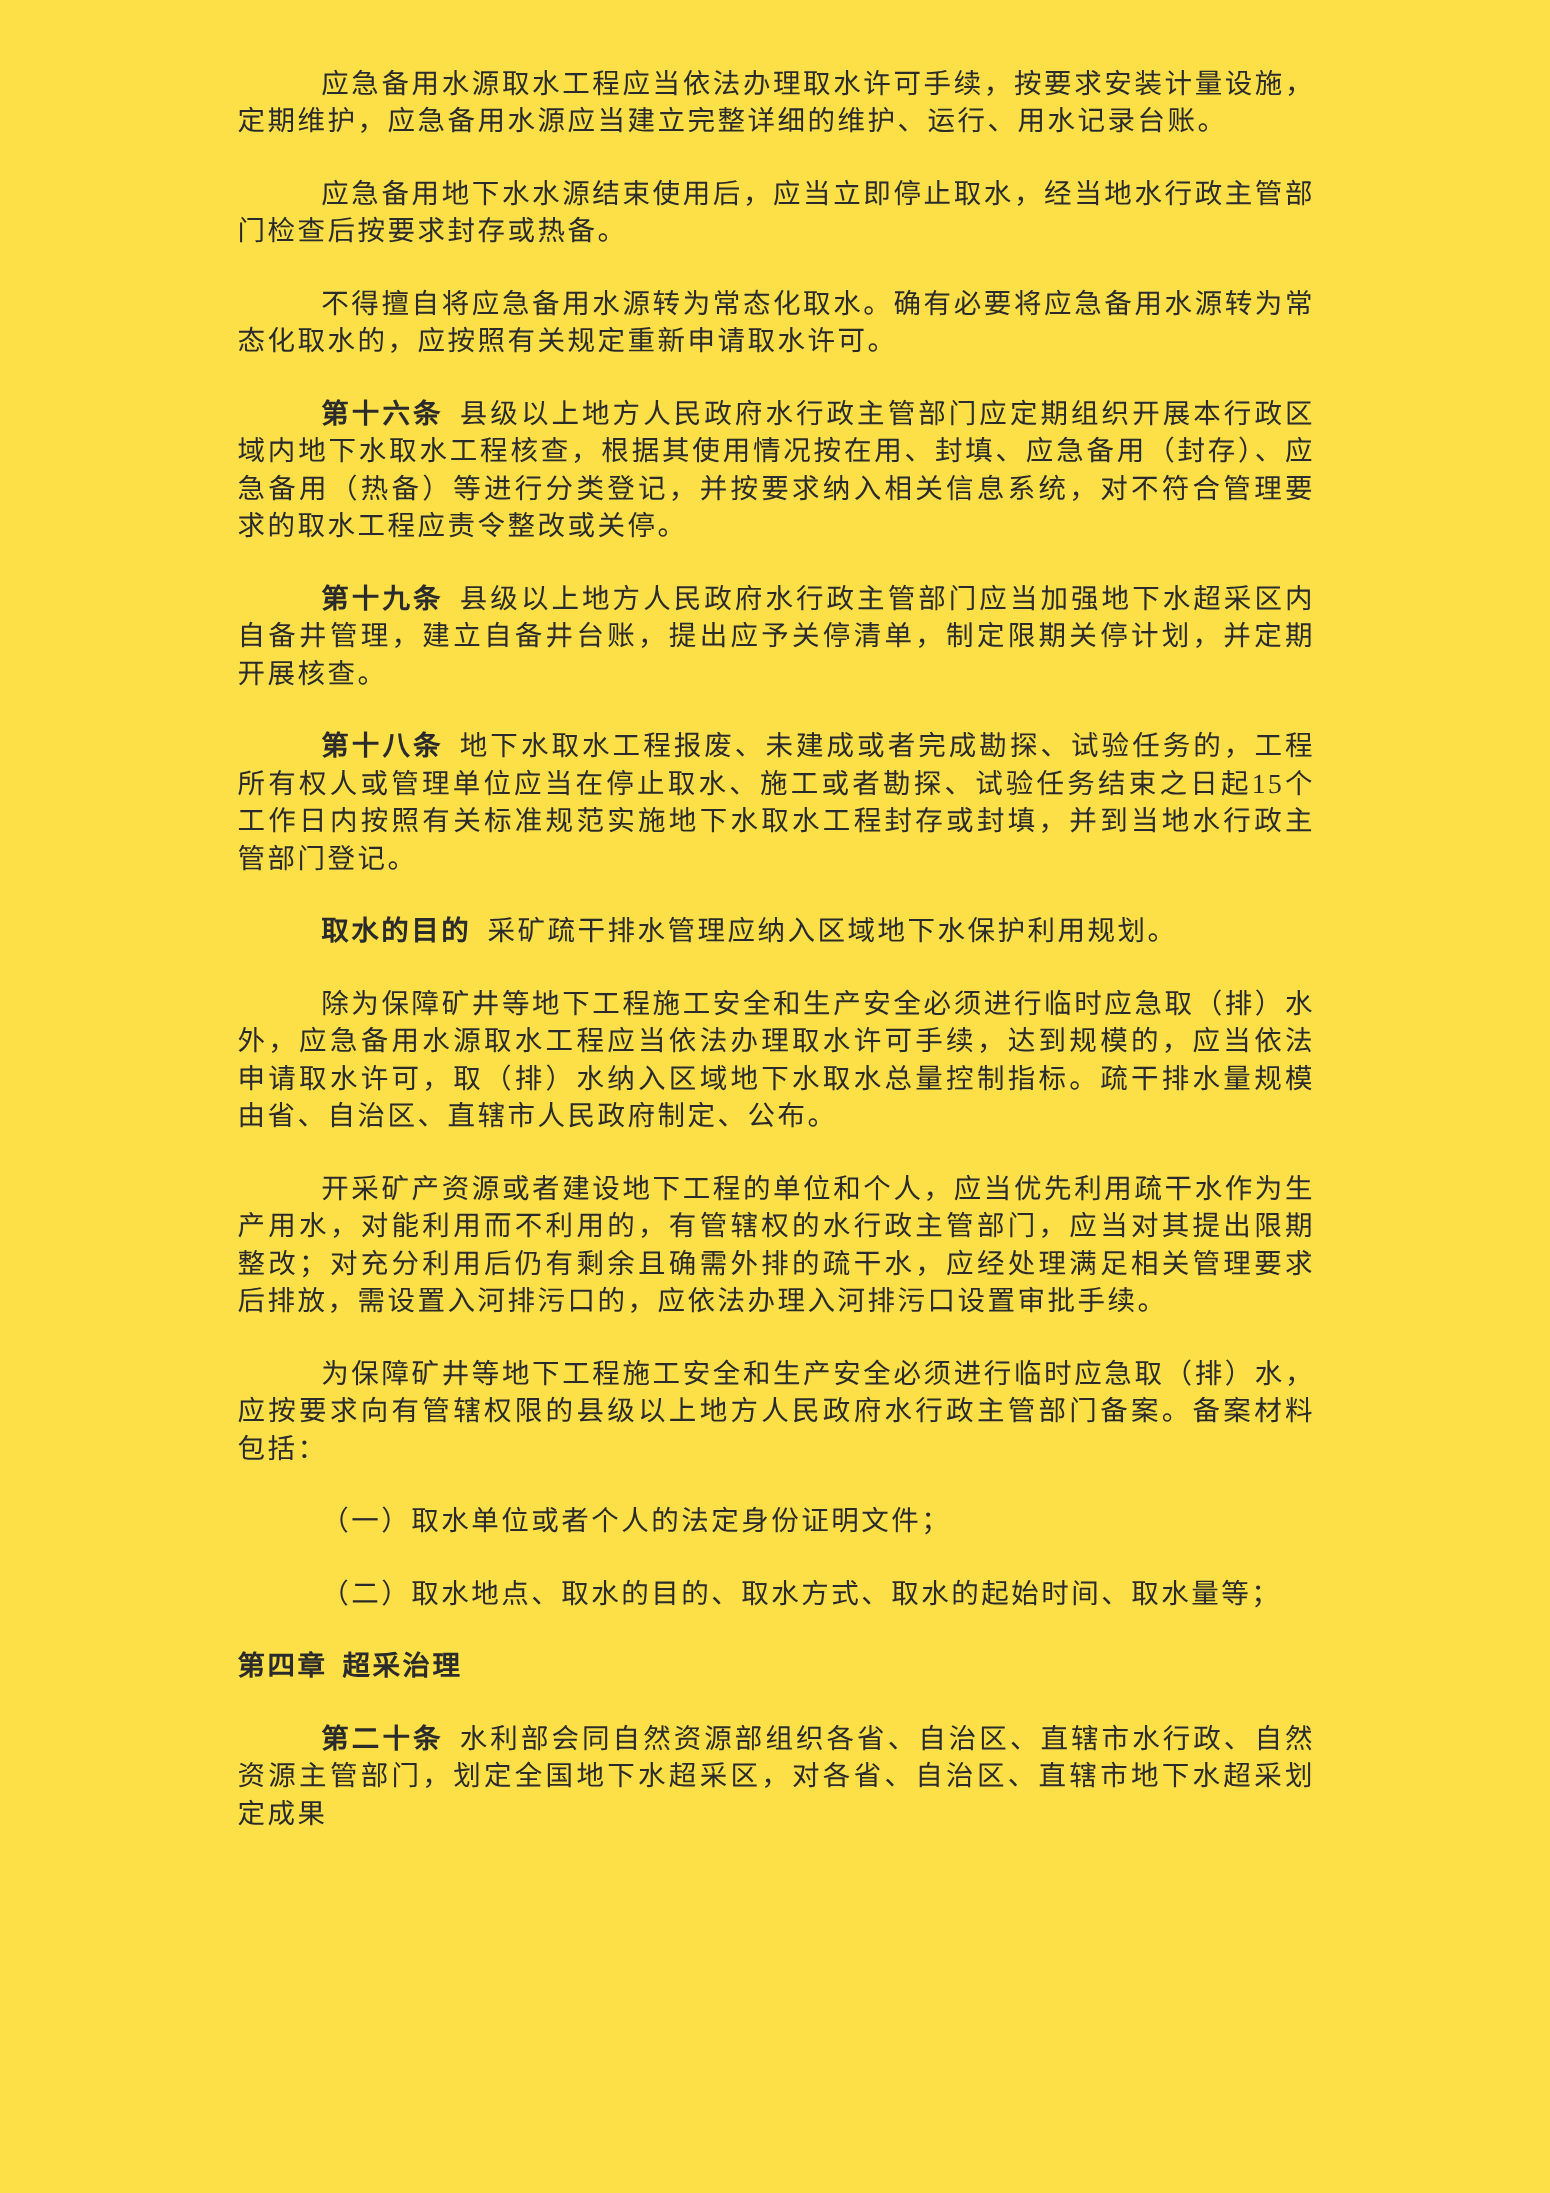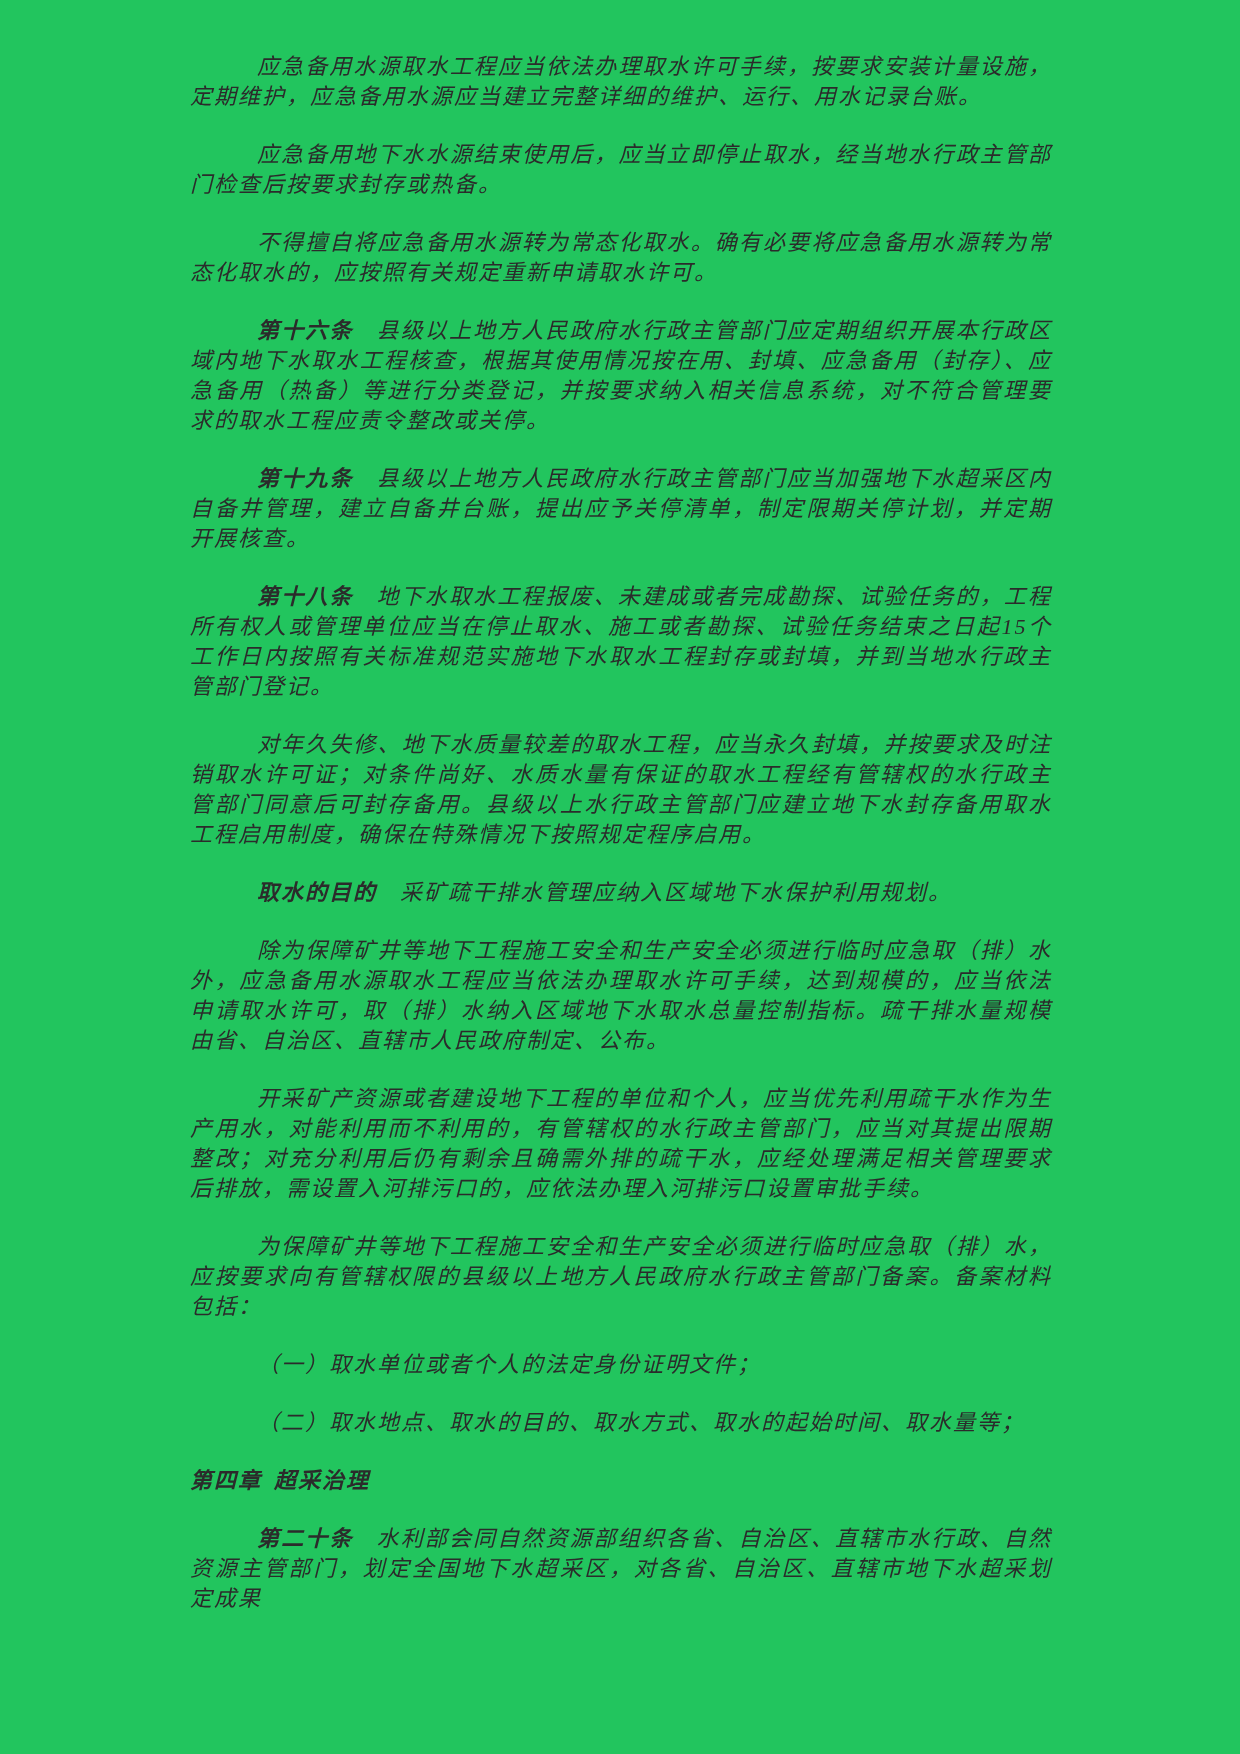--- a/index.html
+++ b/index.html
@@ -4,44 +4,43 @@
 <style>
   html, body {
     margin: 0;
     padding: 0;
     background: #ffffff;
   }
   .page {
     position: relative;
     width: 1240px;
     height: 1754px;
-    background: #22c55e;
+    background: #fde047;
     overflow: hidden;
     font-family: "Liberation Serif", "DejaVu Serif", serif;
-    font-style: italic;
   }
   .content {
     position: absolute;
     left: 190px;
     top: 52px;
     width: 862px;
   }
   .para {
     margin: 0 0 28px 0;
     font-size: 22px;
     line-height: 30px;
     letter-spacing: 2px;
     color: #2b2b2b;
     text-indent: 67px;
     text-align: justify;
     font-weight: 400;
   }
   .para .label {
     font-weight: 700;
-    margin-right: 23px;
+    margin-right: 13px;
   }
   .chapter {
     margin: 0 0 28px 0;
     font-size: 22px;
     line-height: 30px;
     letter-spacing: 2px;
     color: #2b2b2b;
     text-indent: 0;
     text-align: left;
     font-weight: 700;
@@ -55,21 +54,20 @@
 <body>
 
 <div class="page">
   <div class="content" id="content">
       <p class="para"><span>应急备用水源取水工程应当依法办理取水许可手续，按要求安装计量设施，定期维护，应急备用水源应当建立完整详细的维护、运行、用水记录台账。</span></p>
       <p class="para"><span>应急备用地下水水源结束使用后，应当立即停止取水，经当地水行政主管部门检查后按要求封存或热备。</span></p>
       <p class="para"><span>不得擅自将应急备用水源转为常态化取水。确有必要将应急备用水源转为常态化取水的，应按照有关规定重新申请取水许可。</span></p>
       <p class="para"><b class="label">第十六条</b><span>县级以上地方人民政府水行政主管部门应定期组织开展本行政区域内地下水取水工程核查，根据其使用情况按在用、封填、应急备用（封存）、应急备用（热备）等进行分类登记，并按要求纳入相关信息系统，对不符合管理要求的取水工程应责令整改或关停。</span></p>
       <p class="para"><b class="label">第十九条</b><span>县级以上地方人民政府水行政主管部门应当加强地下水超采区内自备井管理，建立自备井台账，提出应予关停清单，制定限期关停计划，并定期开展核查。</span></p>
       <p class="para"><b class="label">第十八条</b><span>地下水取水工程报废、未建成或者完成勘探、试验任务的，工程所有权人或管理单位应当在停止取水、施工或者勘探、试验任务结束之日起15个工作日内按照有关标准规范实施地下水取水工程封存或封填，并到当地水行政主管部门登记。</span></p>
-      <p class="para"><span>对年久失修、地下水质量较差的取水工程，应当永久封填，并按要求及时注销取水许可证；对条件尚好、水质水量有保证的取水工程经有管辖权的水行政主管部门同意后可封存备用。县级以上水行政主管部门应建立地下水封存备用取水工程启用制度，确保在特殊情况下按照规定程序启用。</span></p>
       <p class="para"><b class="label">取水的目的</b><span>采矿疏干排水管理应纳入区域地下水保护利用规划。</span></p>
       <p class="para"><span>除为保障矿井等地下工程施工安全和生产安全必须进行临时应急取（排）水外，应急备用水源取水工程应当依法办理取水许可手续，达到规模的，应当依法申请取水许可，取（排）水纳入区域地下水取水总量控制指标。疏干排水量规模由省、自治区、直辖市人民政府制定、公布。</span></p>
       <p class="para"><span>开采矿产资源或者建设地下工程的单位和个人，应当优先利用疏干水作为生产用水，对能利用而不利用的，有管辖权的水行政主管部门，应当对其提出限期整改；对充分利用后仍有剩余且确需外排的疏干水，应经处理满足相关管理要求后排放，需设置入河排污口的，应依法办理入河排污口设置审批手续。</span></p>
       <p class="para"><span>为保障矿井等地下工程施工安全和生产安全必须进行临时应急取（排）水，应按要求向有管辖权限的县级以上地方人民政府水行政主管部门备案。备案材料包括：</span></p>
       <p class="para"><span>（一）取水单位或者个人的法定身份证明文件；</span></p>
       <p class="para"><span>（二）取水地点、取水的目的、取水方式、取水的起始时间、取水量等；</span></p>
       <p class="chapter"><b class="label">第四章</b><span>超采治理</span></p>
       <p class="para"><b class="label">第二十条</b><span>水利部会同自然资源部组织各省、自治区、直辖市水行政、自然资源主管部门，划定全国地下水超采区，对各省、自治区、直辖市地下水超采划定成果</span></p>
     </div>
 </div>

